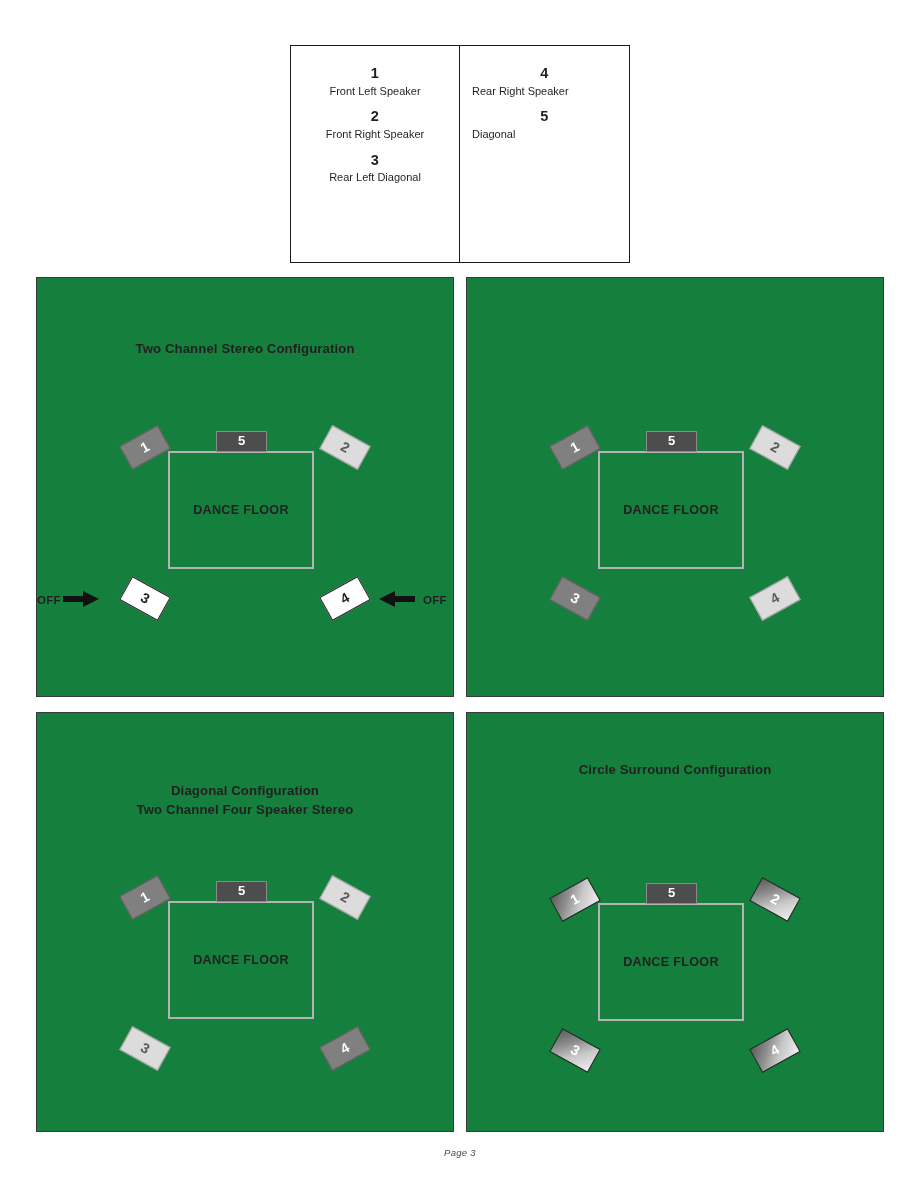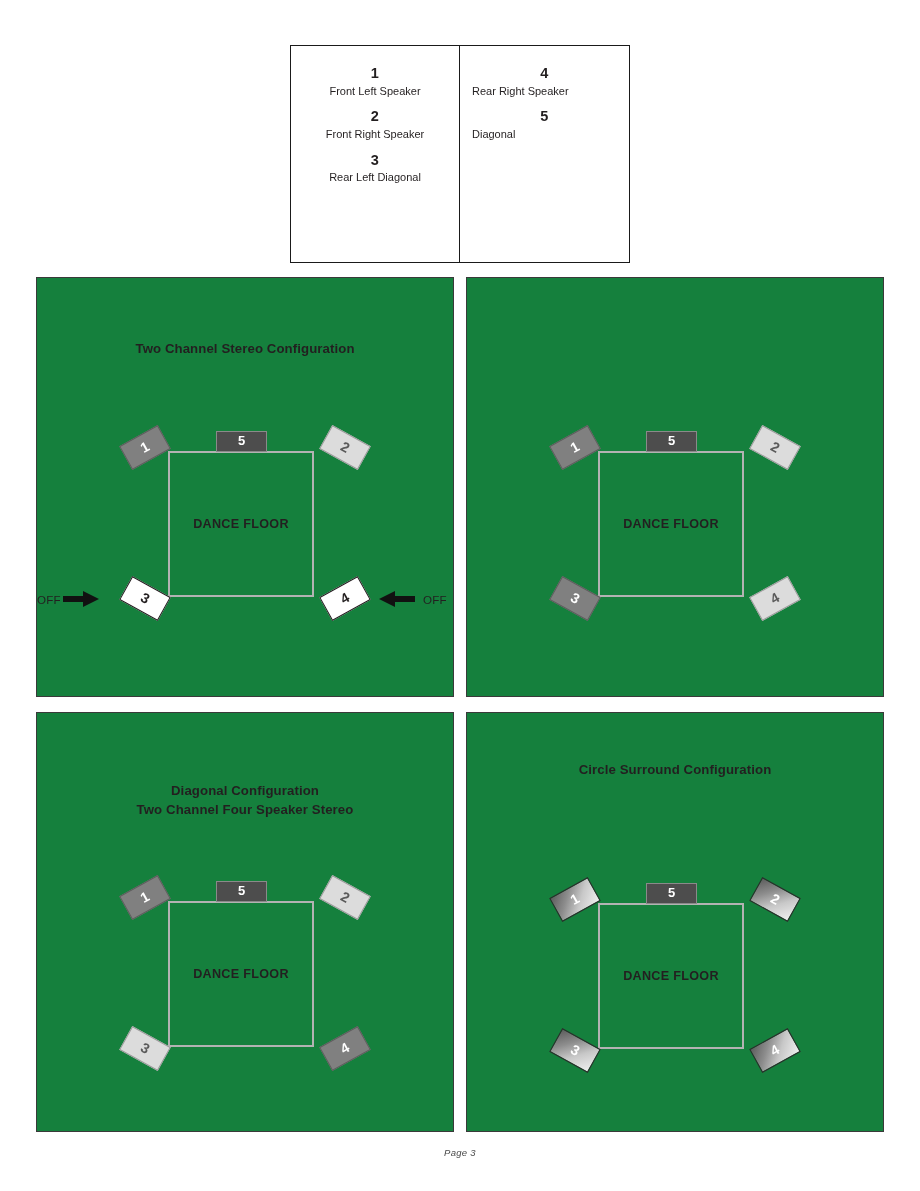--- a/index.html
+++ b/index.html
@@ -108,21 +108,21 @@
   #panel-1 .stage { top: 125px; }
   #panel-2 .stage { top: 125px; }
   #panel-3 .stage { top: 140px; }
   #panel-4 .stage { top: 142px; }
 
   .dance-floor {
     position: absolute;
     left: 73px;
     top: 48px;
     width: 146px;
-    height: 146px;
+    height: 118px;
     border: 2px solid #b3b3b3;
     box-sizing: border-box;
   }
   .dance-floor-label {
     position: absolute;
     left: 0; right: 0;
     top: 50%;
     transform: translateY(-50%);
     text-align: center;
     font-size: 12.6px;
@@ -176,21 +176,21 @@
     color: #ffffff;
   }
 
   
   .off-marker {
     position: absolute;
     top: 186px;
     display: flex;
     align-items: center;
     font-size: 11.6px;
-    font-weight: normal;
+    font-weight: bold;
     color: #231f20;
     letter-spacing: .2px;
   }
   .off-left  { left: -58px; }
   .off-right { left: 282px; }
   .arrow-svg { display: block; }
 
   
   #page-footer {
     position: absolute;

